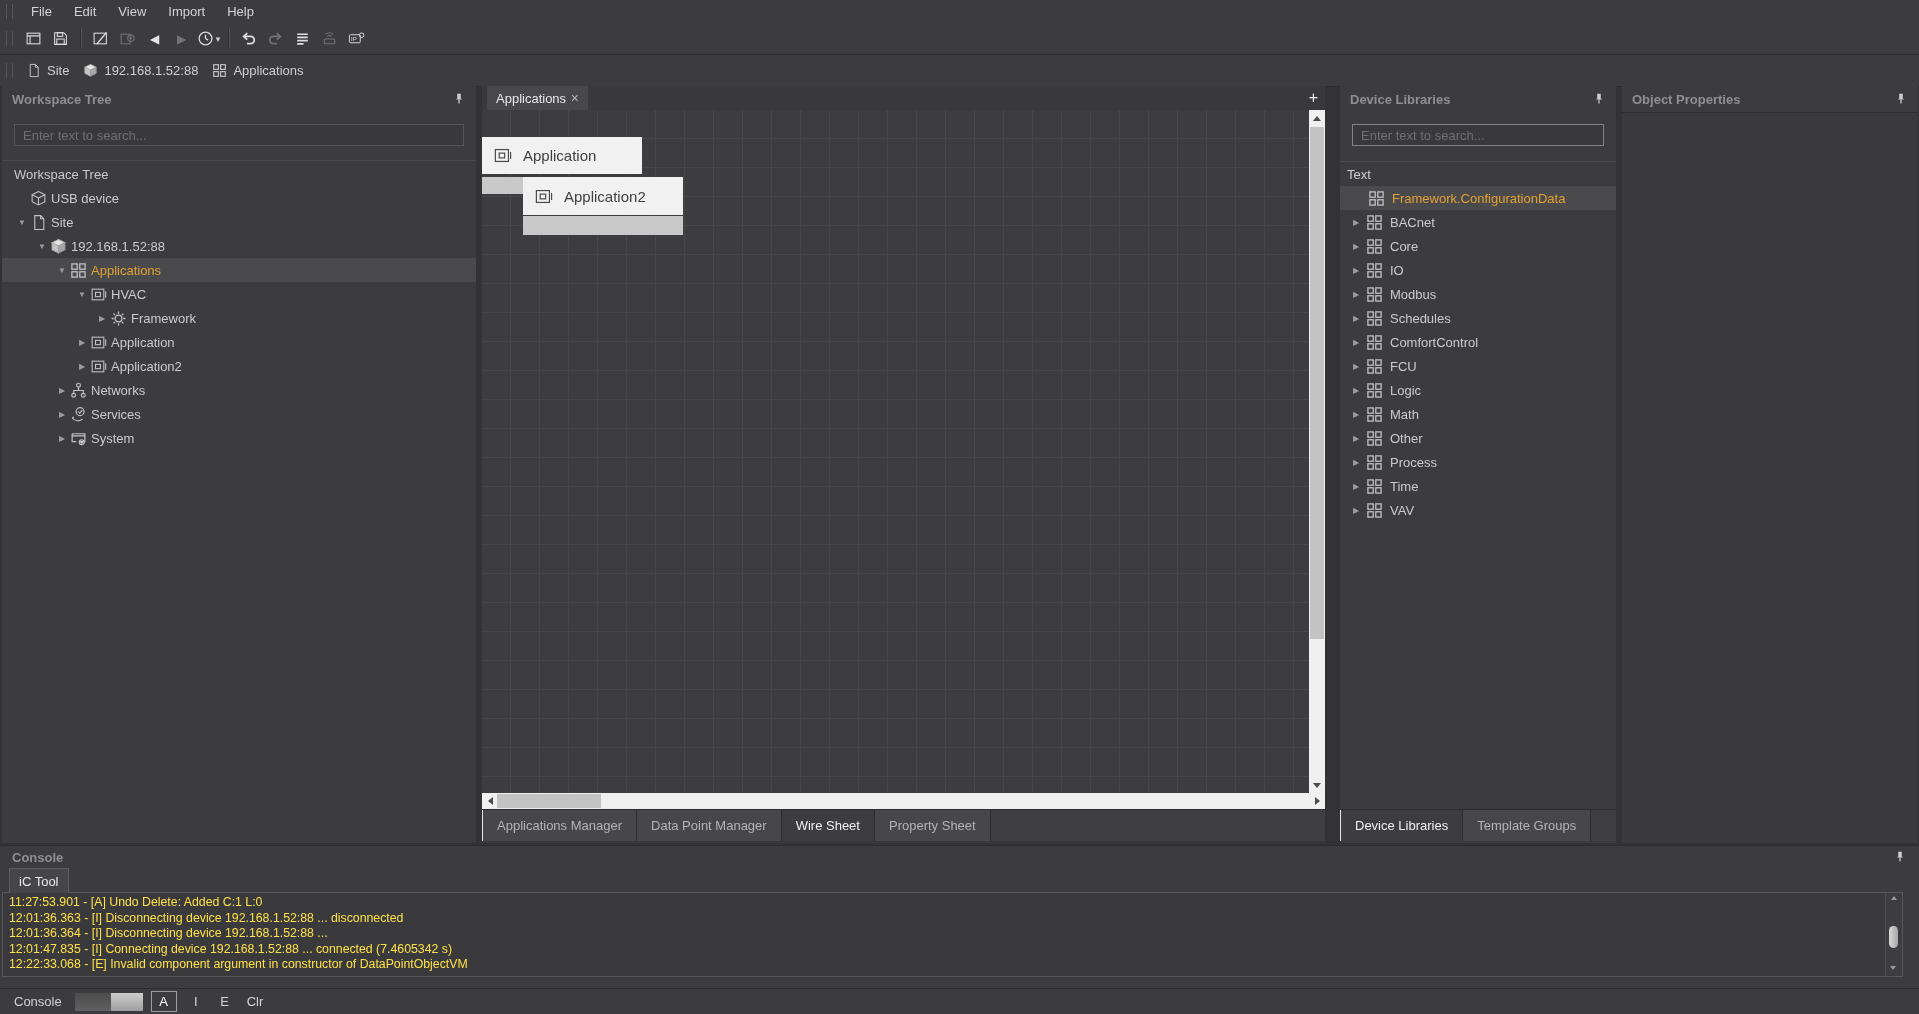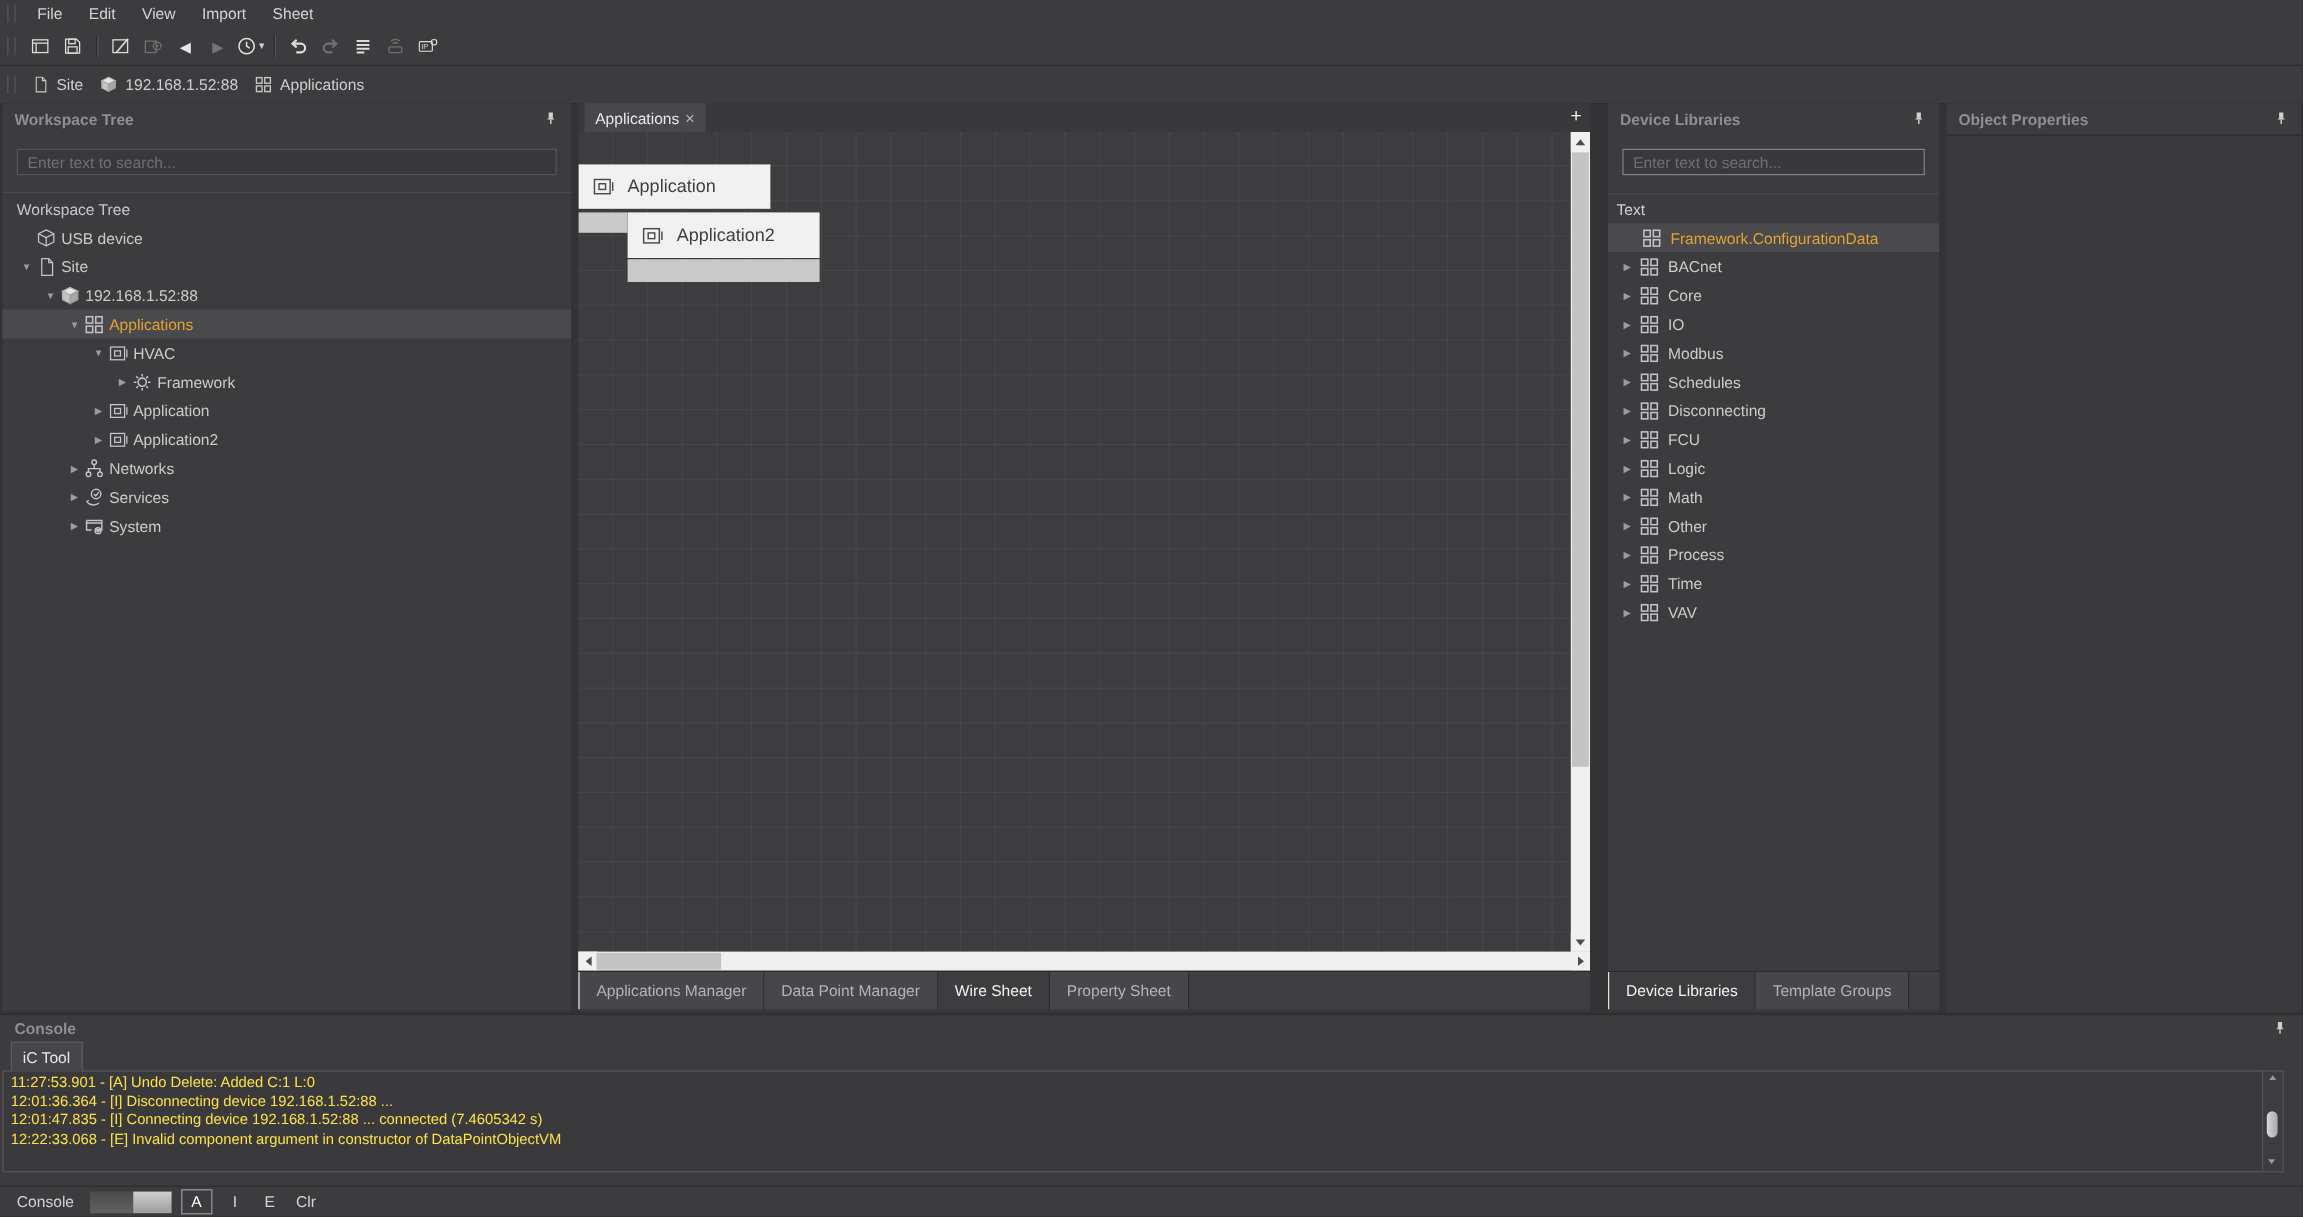--- a/index.html
+++ b/index.html
@@ -121,21 +121,21 @@
 
 <div class="app">
 
   <div class="menubar">
     <div class="grip"></div>
     <div id="menu-items" style="display:flex;height:100%;">
         <div class="menu-item">File</div>
         <div class="menu-item">Edit</div>
         <div class="menu-item">View</div>
         <div class="menu-item">Import</div>
-        <div class="menu-item">Sheet</div>
+        <div class="menu-item">Help</div>
       </div>
   </div>
 
   <div class="toolbar">
     <div class="grip"></div>
     <div id="toolbar-items" style="display:flex;align-items:center;">
         <div class="tbtn">
           <span class="icon" style="height: 17px; width: 17px;">
             <svg viewBox="0 0 16 16" fill="none" stroke="#dedede">
               <rect x="2" y="3" width="12" height="10"></rect>
@@ -561,21 +561,21 @@
             <div class="dlrow">
               <span class="expander">▶</span>
               <span class="icon" style="height: 17px; width: 17px;">
                 <svg viewBox="0 0 16 16" fill="none" stroke="#c4c4c8" stroke-width="1.2">
                   <rect x="1.8" y="1.8" width="5" height="5"></rect>
                   <rect x="9.2" y="1.8" width="5" height="5"></rect>
                   <rect x="1.8" y="9.2" width="5" height="5"></rect>
                   <rect x="9.2" y="9.2" width="5" height="5"></rect>
                 </svg>
               </span>
-              <span class="tlabel">Disconnecting</span>
+              <span class="tlabel">ComfortControl</span>
             </div>
             <div class="dlrow">
               <span class="expander">▶</span>
               <span class="icon" style="height: 17px; width: 17px;">
                 <svg viewBox="0 0 16 16" fill="none" stroke="#c4c4c8" stroke-width="1.2">
                   <rect x="1.8" y="1.8" width="5" height="5"></rect>
                   <rect x="9.2" y="1.8" width="5" height="5"></rect>
                   <rect x="1.8" y="9.2" width="5" height="5"></rect>
                   <rect x="9.2" y="9.2" width="5" height="5"></rect>
                 </svg>
@@ -690,20 +690,21 @@
             <path d="M8 8.7V13" stroke="#cfcfcf" stroke-width="1.4"></path>
           </svg>
         </span>
     </div>
     <div class="ctab">
       <span>iC Tool</span>
     </div>
     <div class="logbox">
       <div class="loglines" id="log-lines">
           <div class="clog">11:27:53.901 - [A] Undo Delete: Added C:1 L:0</div>
+          <div class="clog">12:01:36.363 - [I] Disconnecting device 192.168.1.52:88 ... disconnected</div>
           <div class="clog">12:01:36.364 - [I] Disconnecting device 192.168.1.52:88 ...</div>
           <div class="clog">12:01:47.835 - [I] Connecting device 192.168.1.52:88 ... connected (7.4605342 s)</div>
           <div class="clog">12:22:33.068 - [E] Invalid component argument in constructor of DataPointObjectVM</div>
         </div>
       <div class="cscroll">
         <div class="tri up"></div>
         <div class="cpill"></div>
         <div class="tri dn"></div>
       </div>
     </div>

